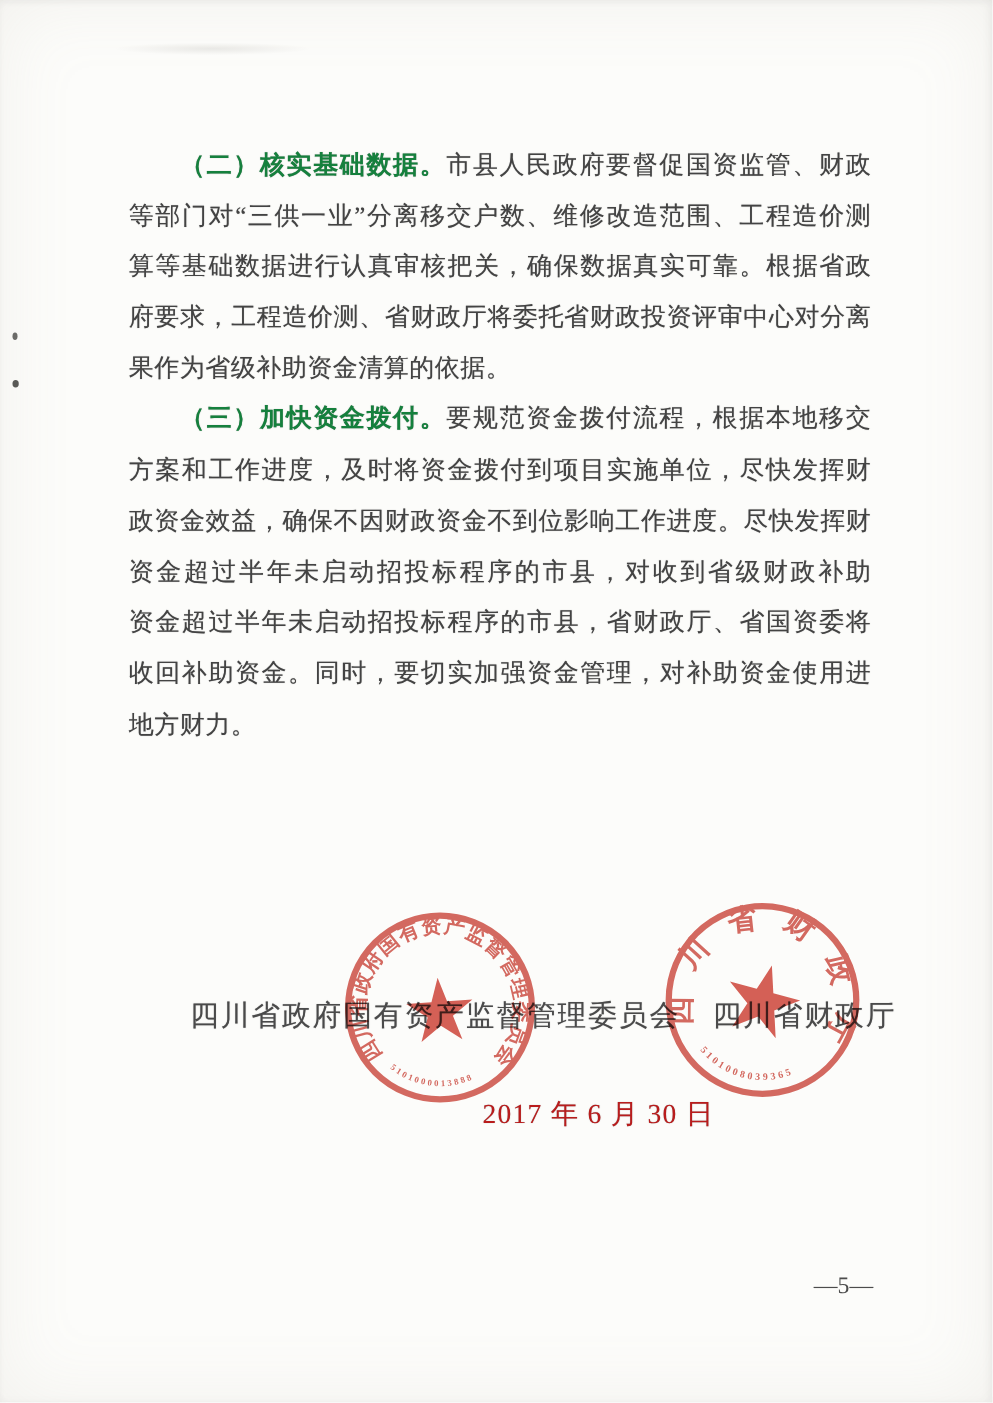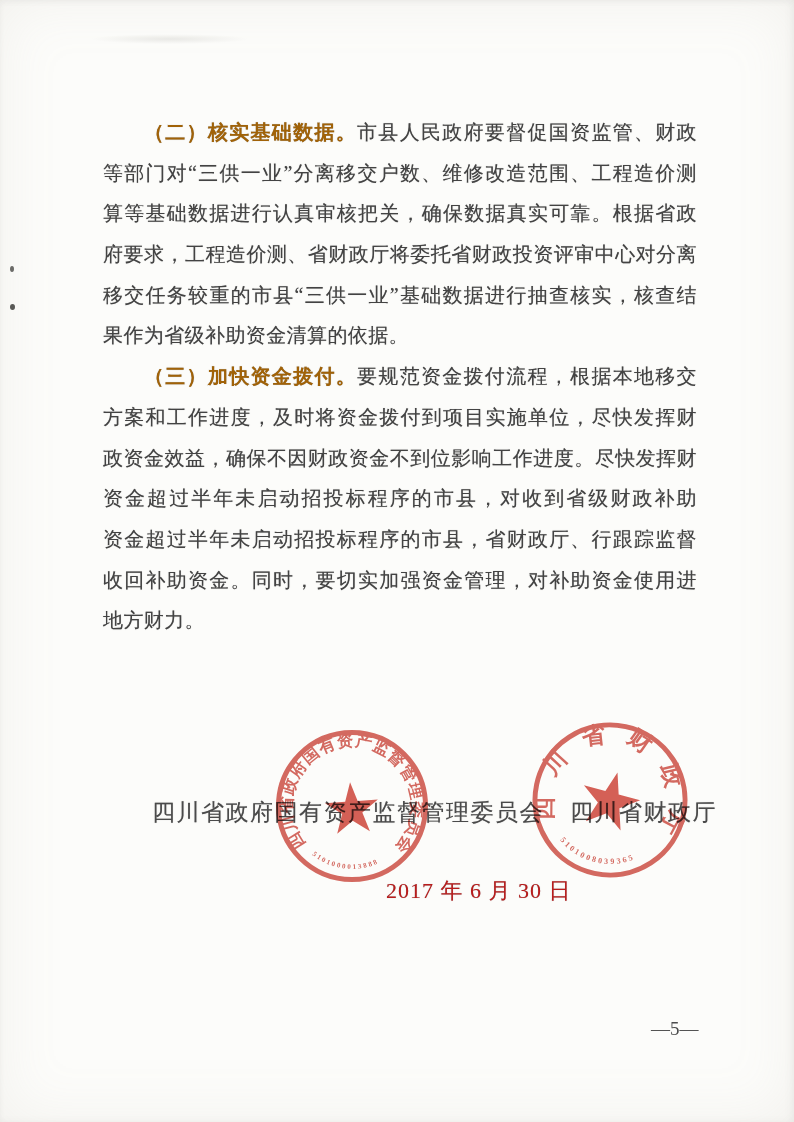--- a/index.html
+++ b/index.html
@@ -26,21 +26,21 @@
   .line {
     height: 40.7px;
     line-height: 40.7px;
     margin: 0;
     white-space: nowrap;
     text-align: justify;
     text-align-last: justify;
   }
   .line.indent { text-indent: 41px; }
   .line.short { text-align: center; text-align-last: left; white-space: normal; }
-  .line b { font-weight: 700; color: #a16207; }
+  .line b { font-weight: 700; color: #15803d; }
   
   .org-name {
     position: absolute;
     color: #4a4a4a;
     font-size: 23px;
     letter-spacing: 1.5px;
     text-shadow: 0 0 0.7px rgba(70,70,70,0.5);
     z-index: 1;
   }
   .org-left  { left: 152px; top: 797px; }
@@ -85,27 +85,26 @@
 
   <div class="smudge-top"></div>
   <div class="speck speck-1"></div>
   <div class="speck speck-2"></div>
 
   <main class="body-text">
     <p class="line indent"><b>（二）核实基础数据。</b><span>市县人民政府要督促国资监管、财政</span></p>
     <p class="line"><span>等部门对“三供一业”分离移交户数、维修改造范围、工程造价测</span></p>
     <p class="line"><span>算等基础数据进行认真审核把关，确保数据真实可靠。根据省政</span></p>
     <p class="line"><span>府要求，工程造价测、省财政厅将委托省财政投资评审中心对分离</span></p>
-    <p class="line"><span>移交任务较重的市县“三供一业”基础数据进行抽查核实，核查结</span></p>
     <p class="line short"><span>果作为省级补助资金清算的依据。</span></p>
     <p class="line indent"><b>（三）加快资金拨付。</b><span>要规范资金拨付流程，根据本地移交</span></p>
     <p class="line"><span>方案和工作进度，及时将资金拨付到项目实施单位，尽快发挥财</span></p>
     <p class="line"><span>政资金效益，确保不因财政资金不到位影响工作进度。尽快发挥财</span></p>
     <p class="line"><span>资金超过半年未启动招投标程序的市县，对收到省级财政补助</span></p>
-    <p class="line"><span>资金超过半年未启动招投标程序的市县，省财政厅、行跟踪监督</span></p>
+    <p class="line"><span>资金超过半年未启动招投标程序的市县，省财政厅、省国资委将</span></p>
     <p class="line"><span>收回补助资金。同时，要切实加强资金管理，对补助资金使用进</span></p>
     <p class="line short"><span>地方财力。</span></p>
   </main>
 
   <span class="org-name org-left">四川省政府国有资产监督管理委员会</span>
   <span class="org-name org-right">四川省财政厅</span>
   <span class="date-line">2017 年 6 月 30 日</span>
 
   <svg class="seal seal-left" viewBox="0 0 160 160" xmlns="http://www.w3.org/2000/svg">
     <defs>

